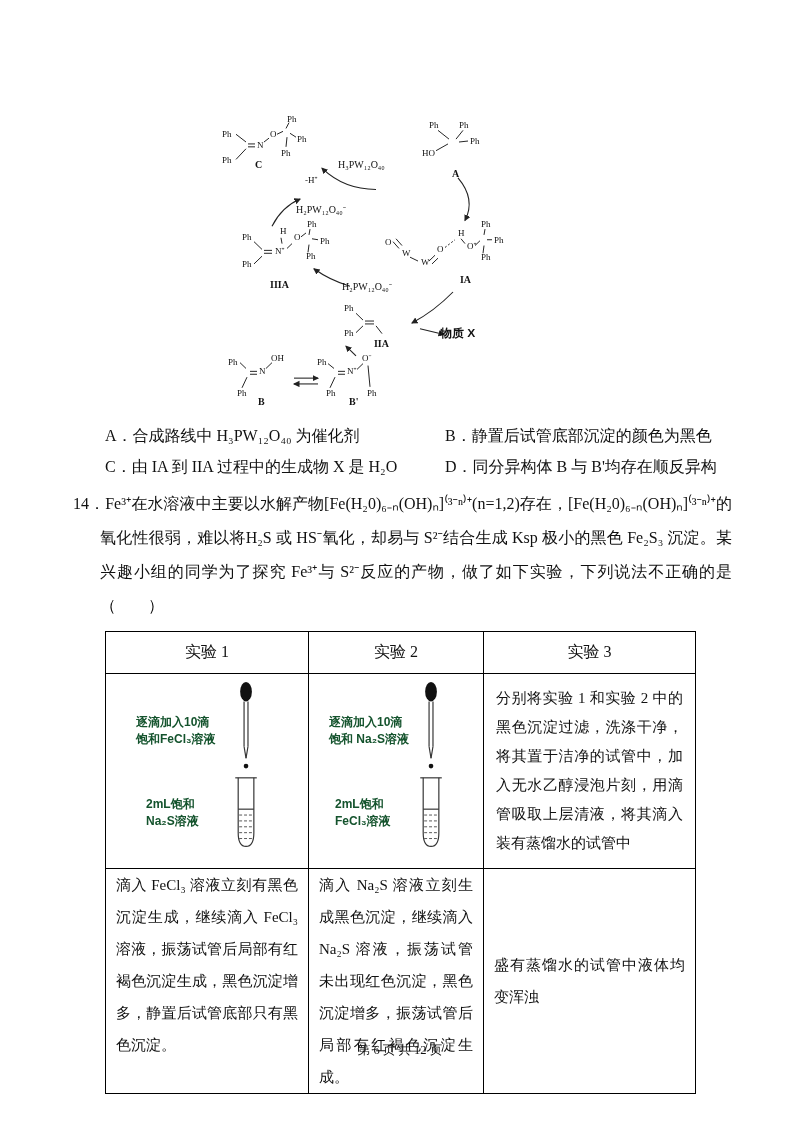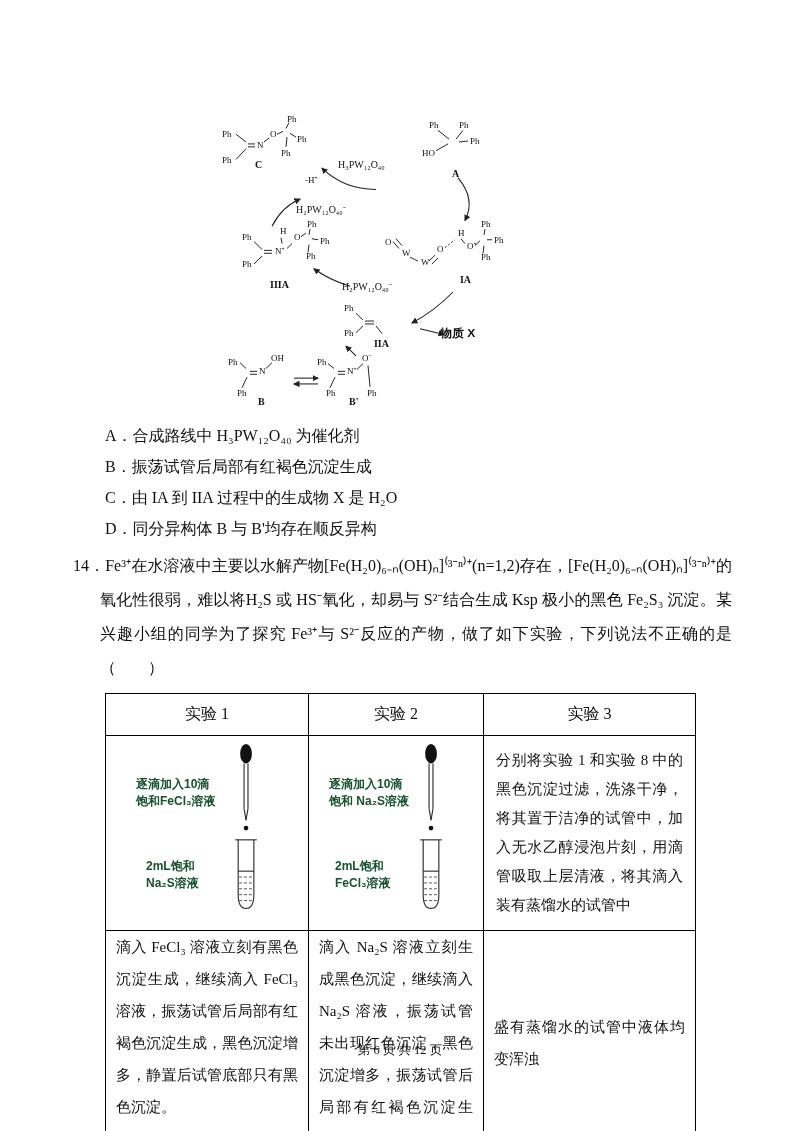--- a/index.html
+++ b/index.html
@@ -12,21 +12,21 @@
   .diagram { display:block; margin:112px 0 0 160px; width:400px; height:300px; }
   .diagram text { font-family:"Liberation Serif", serif; font-size:9px; fill:#111; }
   .diagram text.fm { font-size:10px; }
   .diagram text.lb { font-weight:bold; font-size:10px; }
   .diagram text.cn { font-family:"Liberation Sans", sans-serif; font-weight:bold; font-size:12px; }
   .diagram line, .diagram path.bond { stroke:#222; stroke-width:1; fill:none; }
   .diagram path.arrow { stroke:#222; stroke-width:1.1; fill:none; }
   .diagram line.dash { stroke-dasharray:2,2; }
   
   .options { margin:8px 70px 0 105px; font-size:16px; }
-  .opt-row { display:flex; line-height:31px;flex-direction:column; }
+  .opt-row { display:flex; line-height:31px; }
   .opt-first { width:340px; }
   
   .question { margin:5px 68px 0 73px; font-size:16px; line-height:34px;
               text-align:justify; padding-left:27px; text-indent:-27px; }
   
   .exp-table { border-collapse:collapse; table-layout:fixed; margin:8px 0 0 105px; }
   .exp-table th, .exp-table td { border:1px solid #000; font-weight:normal; }
   .exp-table th { height:42px; text-align:center; font-size:16px; }
   .fig-cell { height:195px; vertical-align:top; }
   .setup { position:relative; height:193px; font-size:12px; }
@@ -192,21 +192,21 @@
       <text x="157" y="261">Ph</text>
       <text x="166" y="293">Ph</text>
       <text x="207" y="293">Ph</text>
       <text class="lb" x="189" y="303">B'</text>
     </g>
   </svg>
 
   <div class="options">
     <div class="opt-row">
       <span class="opt-first"><span>A．</span><span>合成路线中 H₃PW₁₂O₄₀ 为催化剂</span></span>
-      <span><span>B．</span><span>振荡试管后局部有红褐色沉淀生成</span></span>
+      <span><span>B．</span><span>静置后试管底部沉淀的颜色为黑色</span></span>
     </div>
     <div class="opt-row">
       <span class="opt-first"><span>C．</span><span>由 IA 到 IIA 过程中的生成物 X 是 H₂O</span></span>
       <span><span>D．</span><span>同分异构体 B 与 B'均存在顺反异构</span></span>
     </div>
   </div>
 
   <div class="question">
     <span>14．</span><span>Fe³⁺在水溶液中主要以水解产物[Fe(H₂0)₆₋ₙ(OH)ₙ]⁽³⁻ⁿ⁾⁺(n=1,2)存在，[Fe(H₂0)₆₋ₙ(OH)ₙ]⁽³⁻ⁿ⁾⁺的氧化性很弱，难以将H₂S 或 HS⁻氧化，却易与 S²⁻结合生成 Ksp 极小的黑色 Fe₂S₃ 沉淀。某兴趣小组的同学为了探究 Fe³⁺与 S²⁻反应的产物，做了如下实验，下列说法不正确的是（　　）</span>
   </div>
@@ -273,21 +273,21 @@
             <path d="M22,104 L22,160 Q22,174 30,174 Q38,174 38,160 L38,104"></path>
             <line x1="22" y1="136" x2="38" y2="136"></line>
             <line class="liq" x1="23" y1="142" x2="37" y2="142"></line>
             <line class="liq" x1="23" y1="148" x2="37" y2="148"></line>
             <line class="liq" x1="23" y1="154" x2="37" y2="154"></line>
             <line class="liq" x1="23" y1="160" x2="37" y2="160"></line>
             <line class="liq" x1="23" y1="166" x2="37" y2="166"></line>
           </svg>
         </div>
       </td>
-      <td class="proc-cell">分别将实验 1 和实验 8 中的黑色沉淀过滤，洗涤干净，将其置于洁净的试管中，加入无水乙醇浸泡片刻，用滴管吸取上层清液，将其滴入装有蒸馏水的试管中</td>
+      <td class="proc-cell">分别将实验 1 和实验 2 中的黑色沉淀过滤，洗涤干净，将其置于洁净的试管中，加入无水乙醇浸泡片刻，用滴管吸取上层清液，将其滴入装有蒸馏水的试管中</td>
     </tr>
     <tr>
       <td class="res-cell">滴入 FeCl₃ 溶液立刻有黑色沉淀生成，继续滴入 FeCl₃ 溶液，振荡试管后局部有红褐色沉淀生成，黑色沉淀增多，静置后试管底部只有黑色沉淀。</td>
       <td class="res-cell">滴入 Na₂S 溶液立刻生成黑色沉淀，继续滴入 Na₂S 溶液，振荡试管未出现红色沉淀，黑色沉淀增多，振荡试管后局部有红褐色沉淀生成。</td>
       <td class="res-cell res-mid">盛有蒸馏水的试管中液体均变浑浊</td>
     </tr>
     </tbody>
   </table>
 
   <div class="footer">第 6 页 共 12 页</div>

